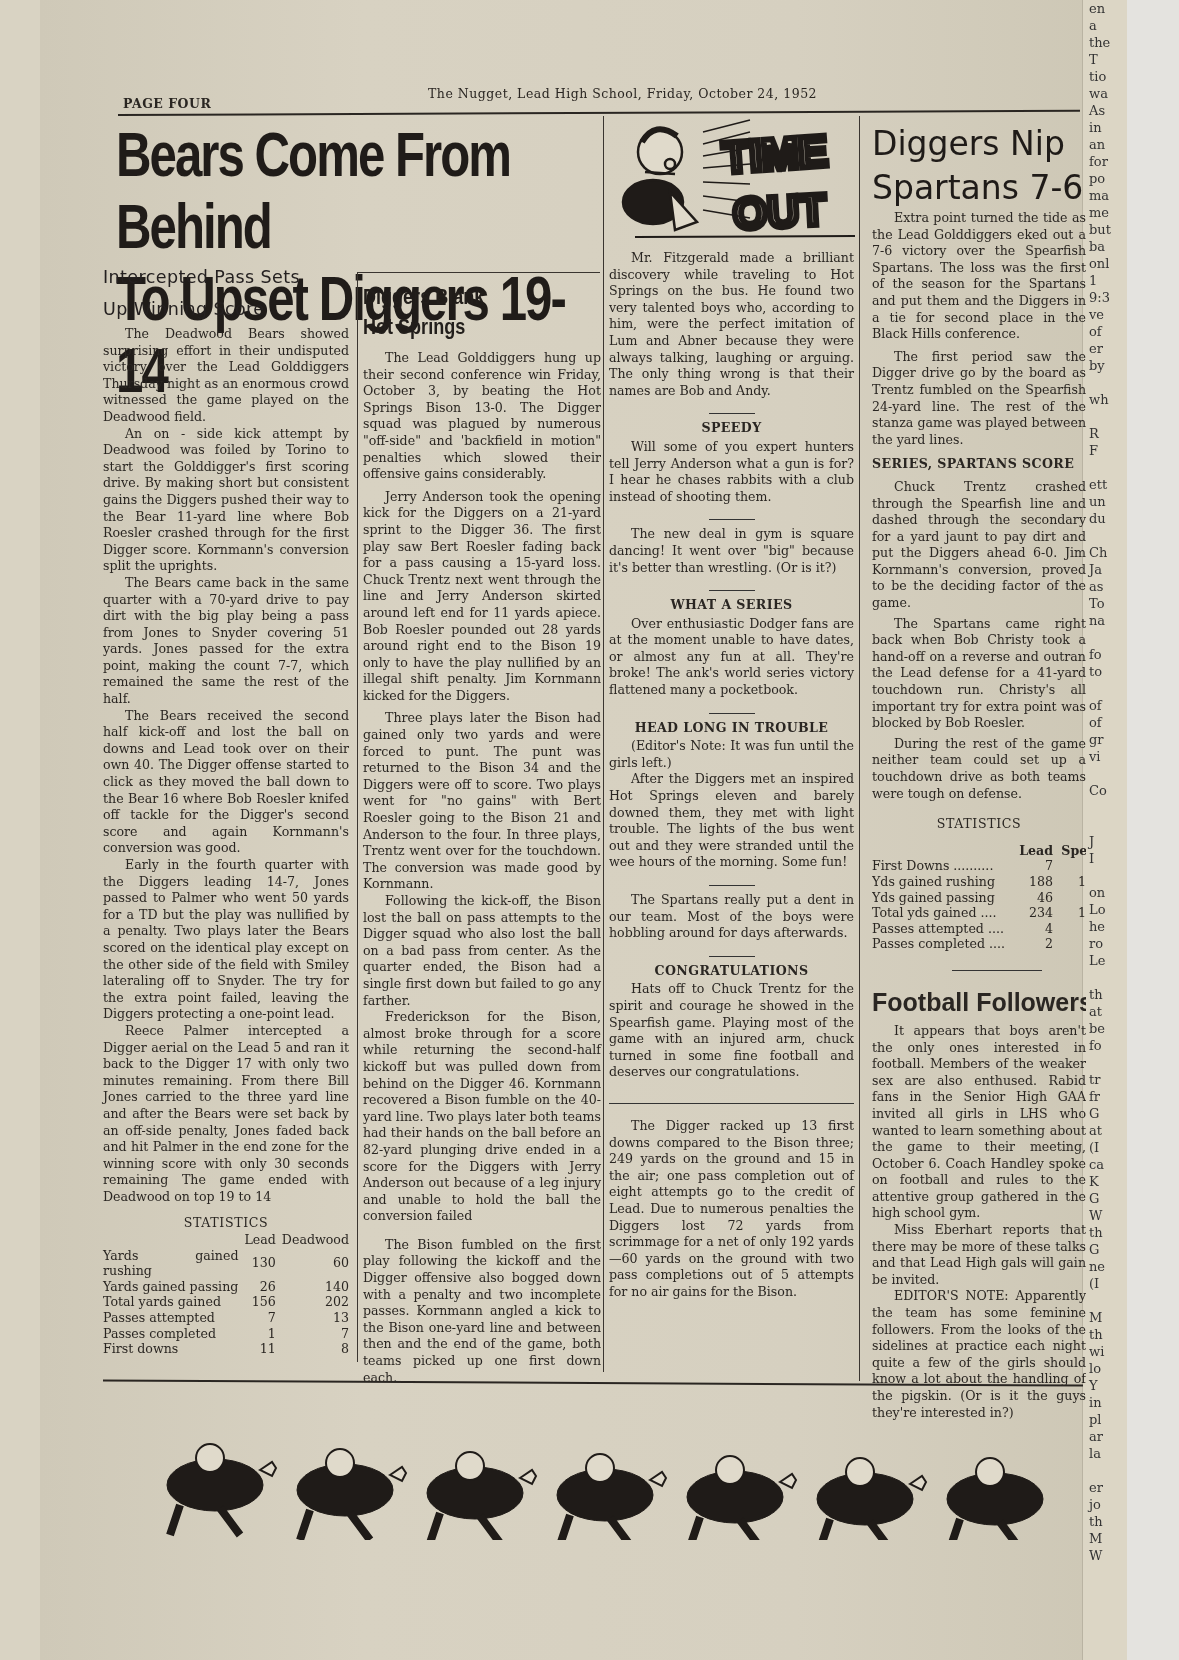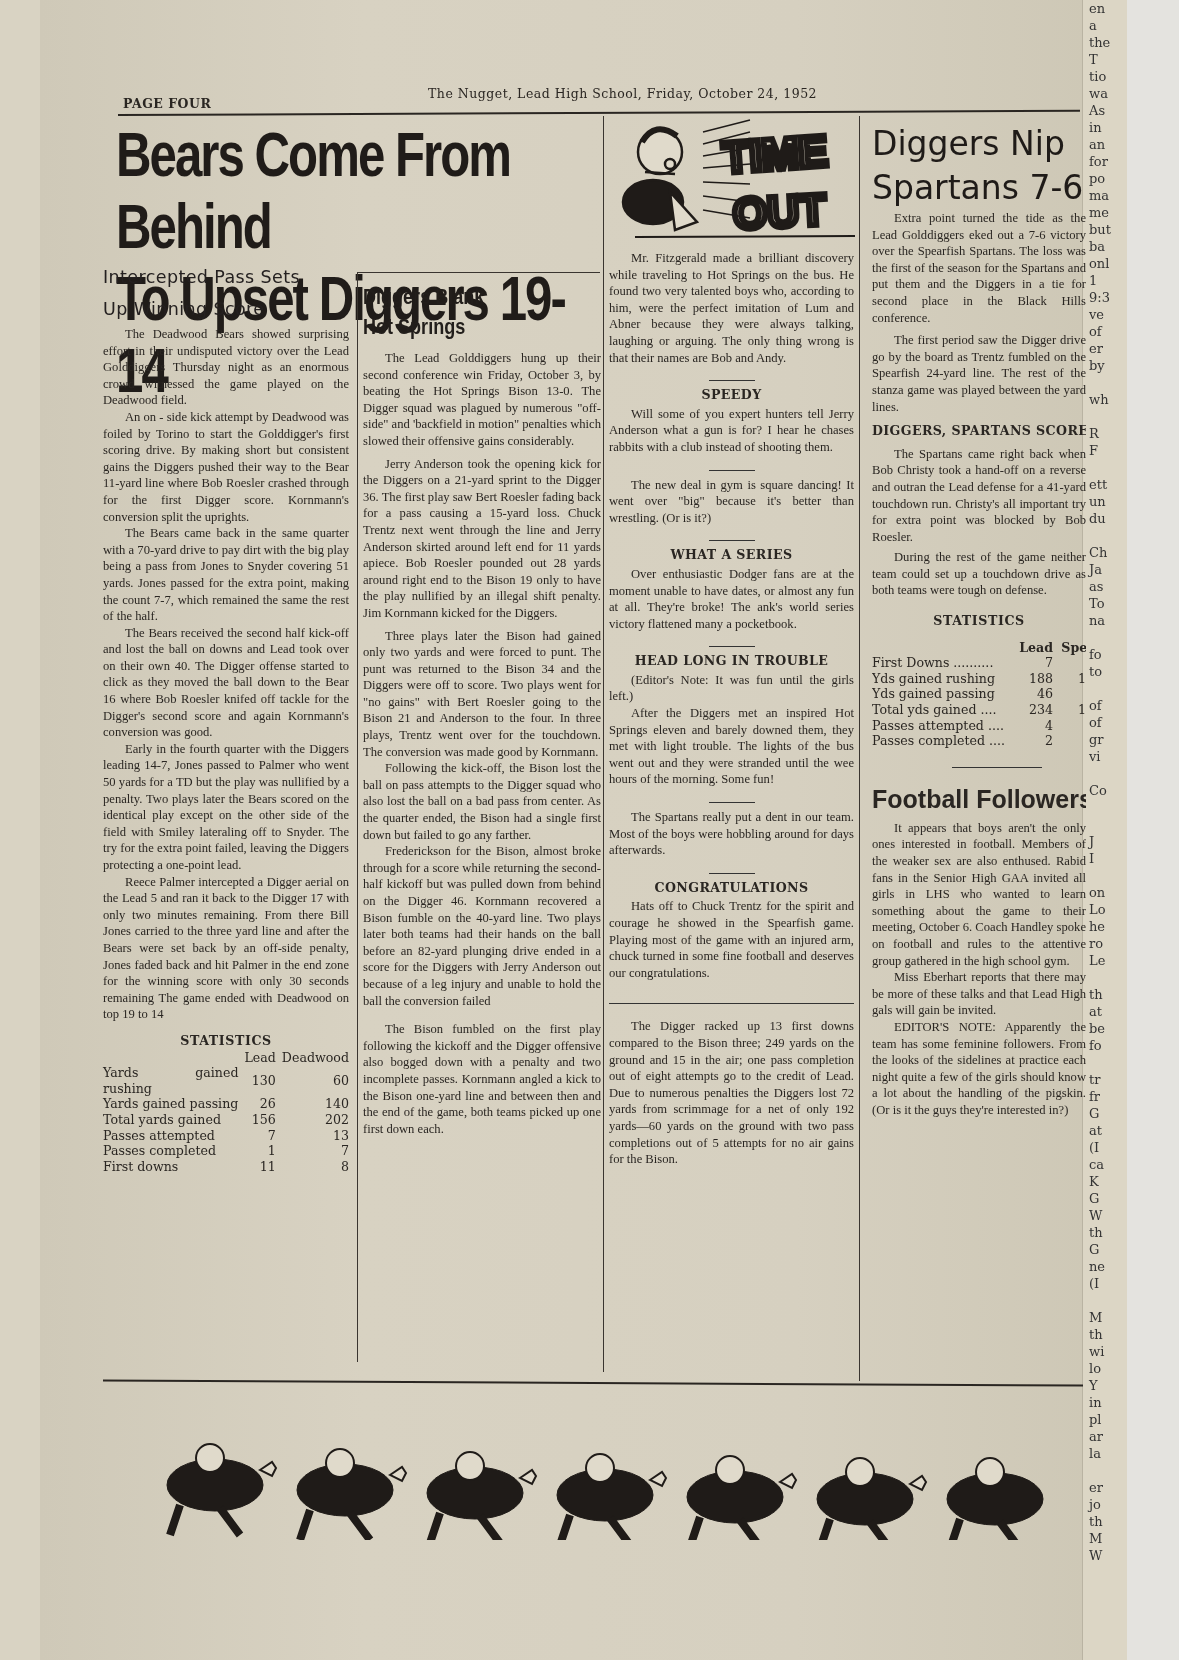--- a/index.html
+++ b/index.html
@@ -5,32 +5,32 @@
   html,body{margin:0;padding:0;}
   body{width:1179px;height:1660px;background:#d9d3c3;position:relative;overflow:hidden;font-family:"DejaVu Serif",serif;color:#2a2622;}
   .page{position:absolute;left:40px;top:0;width:1080px;height:1660px;background:#d5cfbf;background-image:linear-gradient(90deg,#cfc9b8 0%,#d8d2c2 30%,#d6d0c0 70%,#cdc7b5 100%);}
   .overflow{position:absolute;left:1082px;top:0;width:54px;height:1660px;background:#dcd6c5;overflow:hidden;font-size:13px;line-height:17px;color:#333;padding-left:6px;box-sizing:border-box;border-left:1px solid #b9b3a2;}
   .overflow div{white-space:nowrap;}
   .bg-right{position:absolute;left:1127px;top:0;width:52px;height:1660px;background:#e4e3df;}
   .folio{position:absolute;top:96px;left:123px;font-size:12.5px;font-weight:bold;letter-spacing:0.5px;}
   .masthead{position:absolute;top:86px;left:428px;font-size:12.5px;letter-spacing:0.5px;}
   .rule-top{position:absolute;left:118px;top:114px;width:962px;height:2px;background:#2a2622;transform:rotate(-0.25deg);transform-origin:left;}
   .col{position:absolute;font-size:12.6px;line-height:16.6px;text-align:justify;}
-  .col p{margin:0;text-indent:22px;font-family:Liberation Serif, serif;}
+  .col p{margin:0;text-indent:22px;}
   .headline{font-family:"Liberation Sans",sans-serif;font-weight:bold;font-stretch:condensed;color:#201c19;}
   .main-head{position:absolute;left:116px;top:118px;width:490px;font-size:63px;line-height:72px;letter-spacing:-2.5px;transform:scaleX(0.78);transform-origin:left top;width:640px;}
   .deck{font-family:"DejaVu Sans",sans-serif;font-size:17.5px;line-height:30px;letter-spacing:0.4px;margin:0 0 2px 0;color:#242020;}
   .vrule{position:absolute;width:1px;background:#3a3530;}
   .sub-head{font-family:"Liberation Sans",sans-serif;font-weight:bold;font-size:22px;line-height:30px;transform:scaleX(0.82);transform-origin:left;white-space:nowrap;color:#221e1b;}
   .kicker{text-align:center;font-weight:bold;font-size:12.6px;letter-spacing:0.4px;margin:4px 0 2px 0;}
   .short-rule{width:46px;height:1px;background:#333;margin:14px auto 6px auto;}
   .stats{width:100%;border-collapse:collapse;font-size:12.6px;line-height:15.6px;}
   .stats td{padding:0;}
   .stats td.n{text-align:right;padding-left:6px;}
-  .stats-title{text-align:center;font-weight:bold;letter-spacing:0.6px;margin:10px 0 0 0;}
+  .stats-title{text-align:center;font-weight:normal;letter-spacing:0.6px;margin:10px 0 0 0;}
   .spartans-head{font-family:"DejaVu Sans",sans-serif;font-size:33px;line-height:44px;color:#1f1b18;white-space:nowrap;}
   .ff-head{font-family:"Liberation Sans",sans-serif;font-weight:bold;font-size:25px;line-height:26px;margin:0 0 8px 0;white-space:nowrap;}
   .sec-head{font-weight:bold;font-size:12.6px;letter-spacing:0.4px;margin:4px 0 6px 0;white-space:nowrap;}
   .hrule{position:absolute;height:1px;background:#3a3530;}
   .timeout{position:absolute;left:615px;top:112px;width:240px;height:128px;}
   .footer-art{position:absolute;left:160px;top:1440px;width:920px;height:100px;}
 </style>
 </head>
 <body>
 
@@ -252,21 +252,22 @@
   <p>Hats off to Chuck Trentz for the spirit and courage he showed in the Spearfish game. Playing most of the game with an injured arm, chuck turned in some fine football and deserves our congratulations.</p>
   <div style="height:1px;background:#333;margin:22px 0 14px 0;"></div>
   <p>The Digger racked up 13 first downs compared to the Bison three; 249 yards on the ground and 15 in the air; one pass completion out of eight attempts go to the credit of Lead. Due to numerous penalties the Diggers lost 72 yards from scrimmage for a net of only 192 yards—60 yards on the ground with two pass completions out of 5 attempts for no air gains for the Bison.</p>
 </div>
 
 <div class="col" style="left:872px;top:122px;width:214px;overflow:hidden;">
   <div class="spartans-head">Diggers Nip</div>
   <div class="spartans-head" style="margin-bottom:0;">Spartans 7-6</div>
   <p>Extra point turned the tide as the Lead Golddiggers eked out a 7-6 victory over the Spearfish Spartans. The loss was the first of the season for the Spartans and put them and the Diggers in a tie for second place in the Black Hills conference.</p>
   <p style="margin-top:6px;">The first period saw the Digger drive go by the board as Trentz fumbled on the Spearfish 24-yard line. The rest of the stanza game was played between the yard lines.</p>
-  <div class="sec-head" style="margin-top:8px;">DIGGERS, SPARTANS SCORE</div>
+  <div class="sec-head" style="margin-top:8px;">SERIES, SPARTANS SCORE</div>
+  <p>Chuck Trentz crashed through the Spearfish line and dashed through the secondary for a yard jaunt to pay dirt and put the Diggers ahead 6-0. Jim Kornmann's conversion, proved to be the deciding factor of the game.</p>
   <p style="margin-top:4px;">The Spartans came right back when Bob Christy took a hand-off on a reverse and outran the Lead defense for a 41-yard touchdown run. Christy's all important try for extra point was blocked by Bob Roesler.</p>
   <p style="margin-top:4px;">During the rest of the game neither team could set up a touchdown drive as both teams were tough on defense.</p>
   <div class="stats-title" style="margin-top:14px;margin-bottom:10px;">STATISTICS</div>
   <table class="stats" style="width:230px;">
     <tbody>
         <tr>
           <td></td>
           <td class="n" style="font-weight:bold;">Lead</td>
           <td class="n" style="font-weight:bold;">Spear</td>
         </tr>

